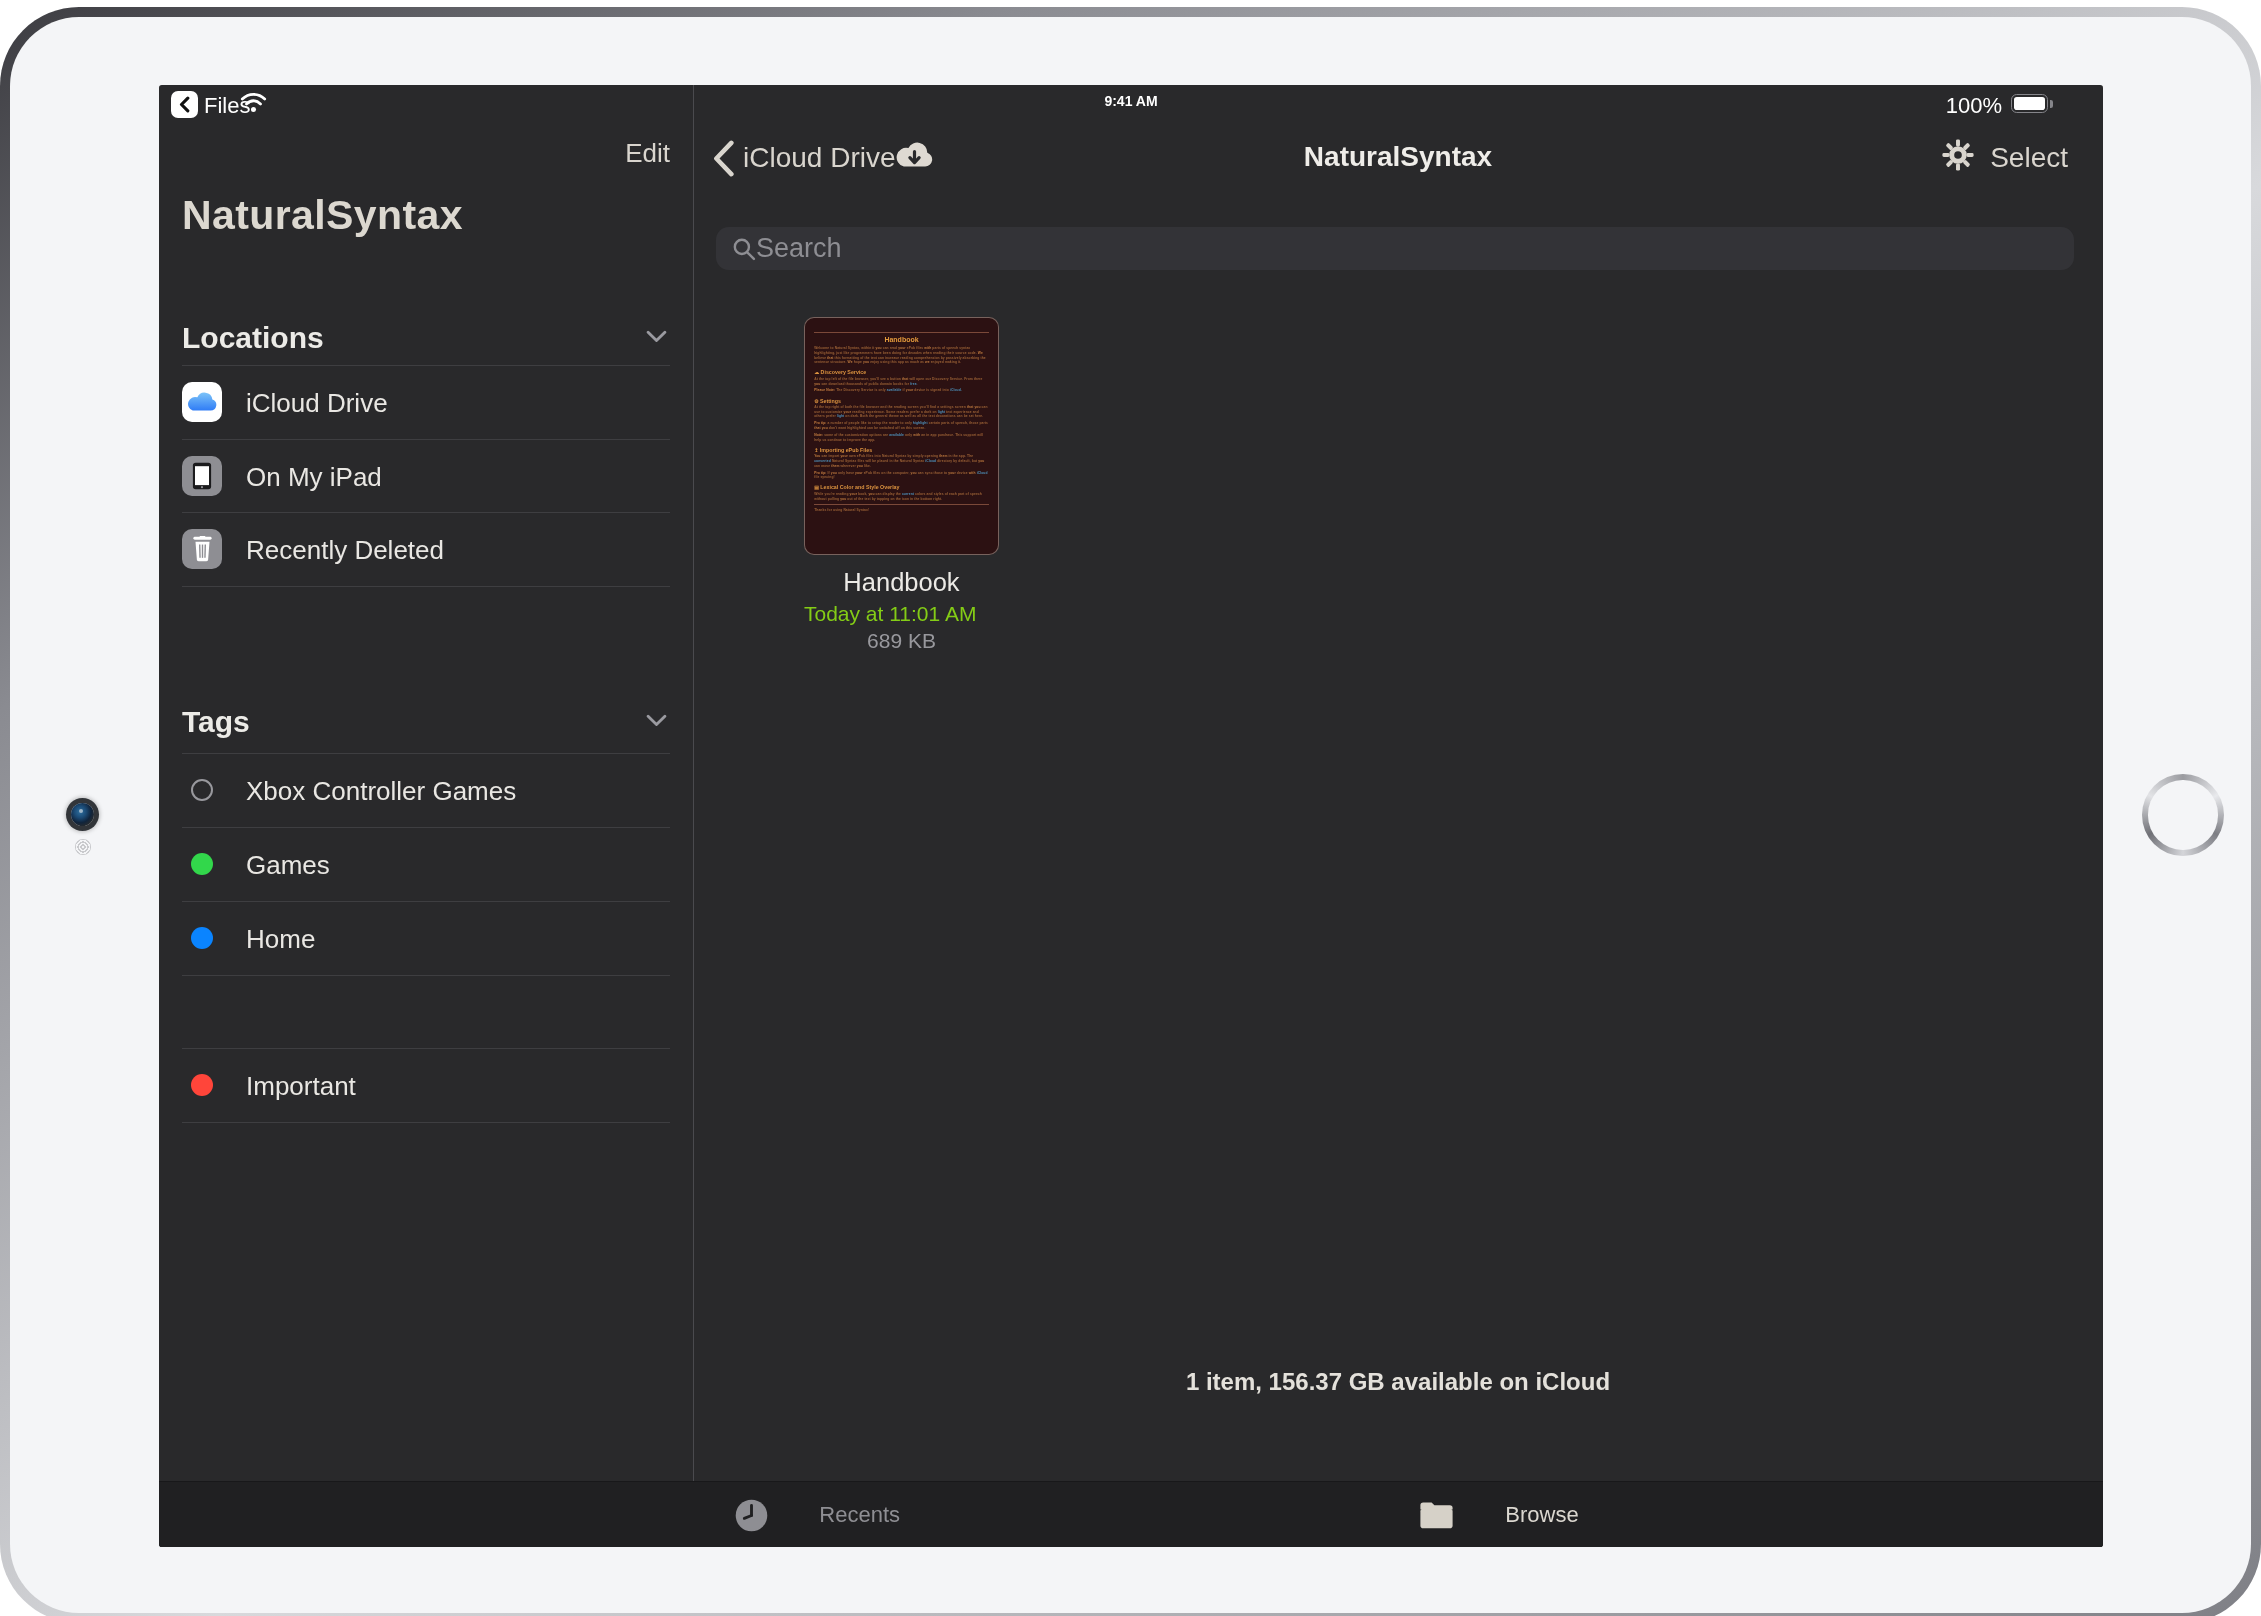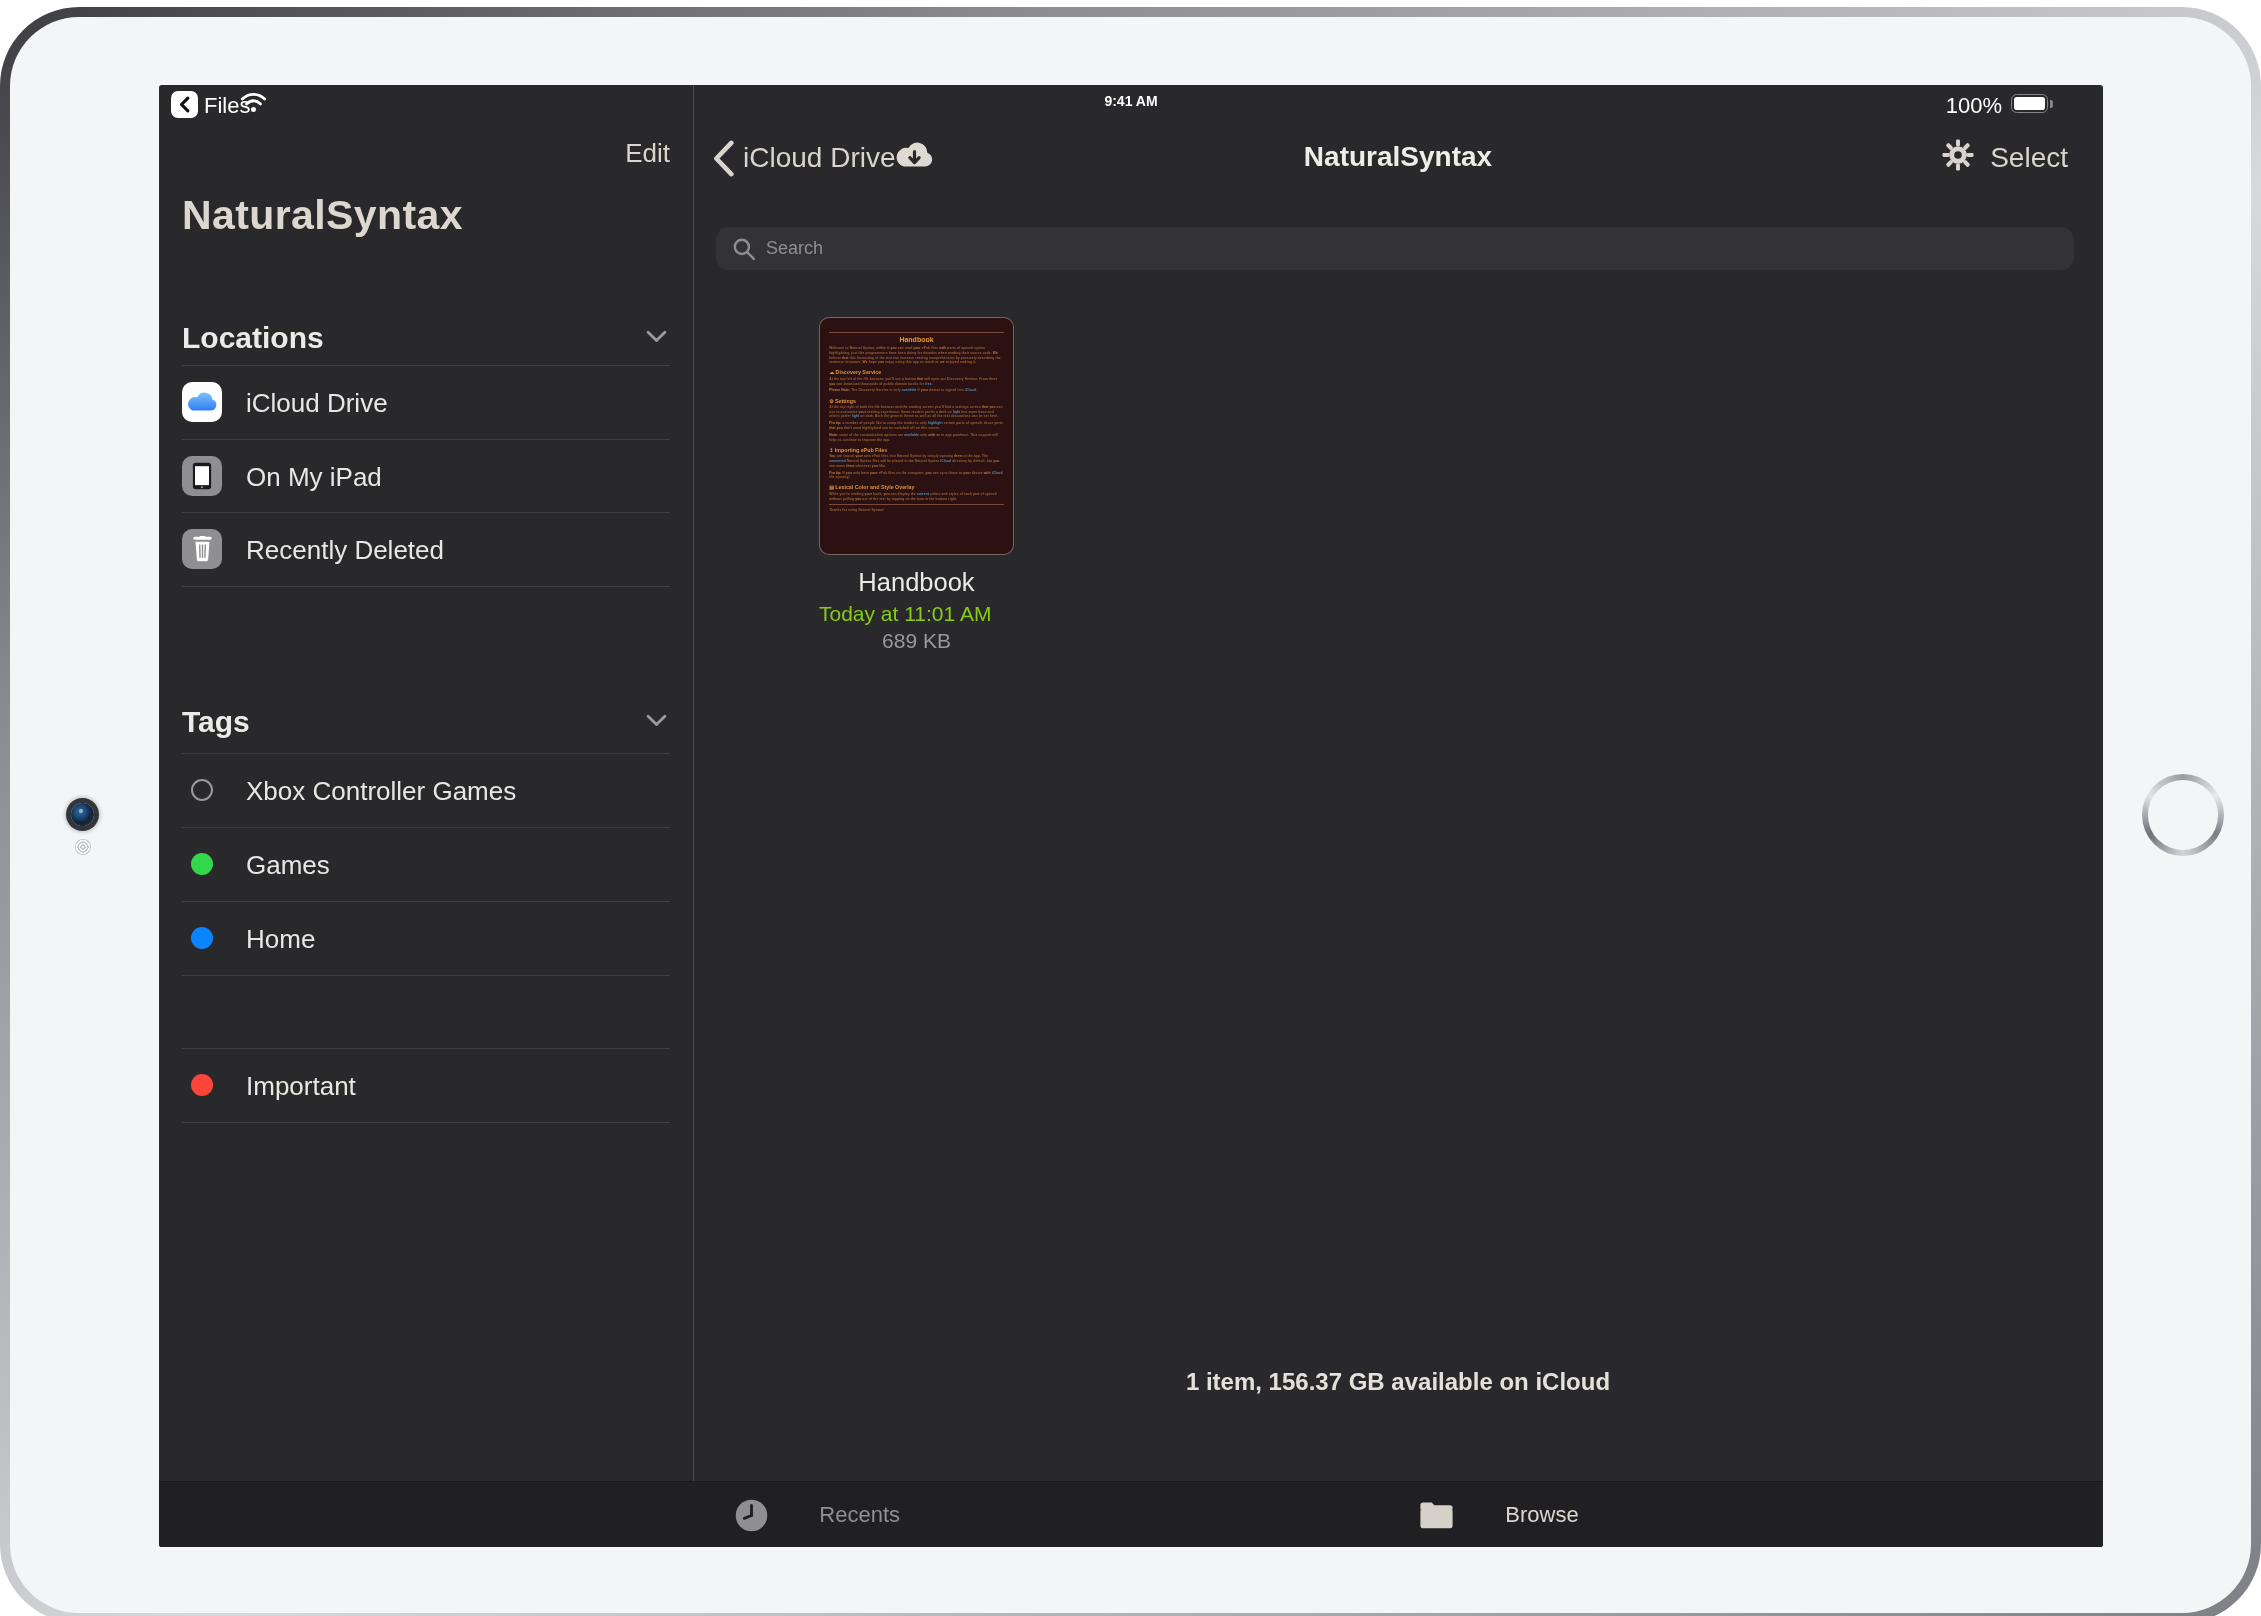--- a/index.html
+++ b/index.html
@@ -68,27 +68,27 @@
   .back-chev { position:absolute; left:19px; top:15.6px; }
   .back-lbl { position:absolute; left:50px; top:17.7px; font-size:28px; color:#d9d5ce; }
   .cloud-dl { position:absolute; left:203px; top:17px; }
   .nav-title { position:absolute; left:0; right:0; text-align:center; top:17px;
                font-size:28px; font-weight:700; color:#efede9; }
   .gear { position:absolute; right:128px; top:14px; }
   .select-btn { position:absolute; right:35px; top:17.7px; font-size:28px; color:#d9d5ce; }
   .searchbar { position:absolute; left:23.4px; top:103px; width:1358px; height:43px;
                background:#333337; border-radius:12.8px; display:flex; align-items:center; }
   .searchbar svg { margin-left:15.6px; }
-  .searchbar input { background:transparent; border:none; outline:none; margin-left:10px;
-                     font-size:18px; color:#d946ef; width:1205px;
+  .searchbar input { background:transparent; border:none; outline:none; 
+                     font-size:27px; color:#d946ef; width:1205px;
                      font-family:"Liberation Sans", sans-serif; }
   .searchbar input::placeholder { color:#8e8e93; opacity:1; }
 
   
-  .tile { position:absolute; left:111px; top:193px; width:195px;margin-left:15px; }
+  .tile { position:absolute; left:111px; top:193px; width:195px; }
   .thumb { width:195px; height:238px; border-radius:10px; background:#2c1112;
            border:1.4px solid rgba(196,180,168,.5); overflow:hidden; position:relative;
            padding:11.3px 9.2px 0 9.2px; }
   .thumb .t-rule { height:0.7px; background:rgba(190,120,90,.55); margin:2.8px 0 3.5px 0; }
   .thumb .t-title { text-align:center; font-size:7px; font-weight:700; color:#e39a3c; margin:1.4px 0 2.8px 0; }
   .thumb .t-h { font-size:5.3px; font-weight:700; color:#dd9440; margin:4.3px 0 1.4px 0; }
   .thumb .t-h .hicon { font-size:5px; margin-right:1.4px; }
   .thumb .t-p { font-size:3.3px; line-height:1.45; color:#9c6236; margin-bottom:2.1px;
                 font-weight:600; letter-spacing:0.1px; }
   .thumb .t-p .em { color:#c07b3f; }

